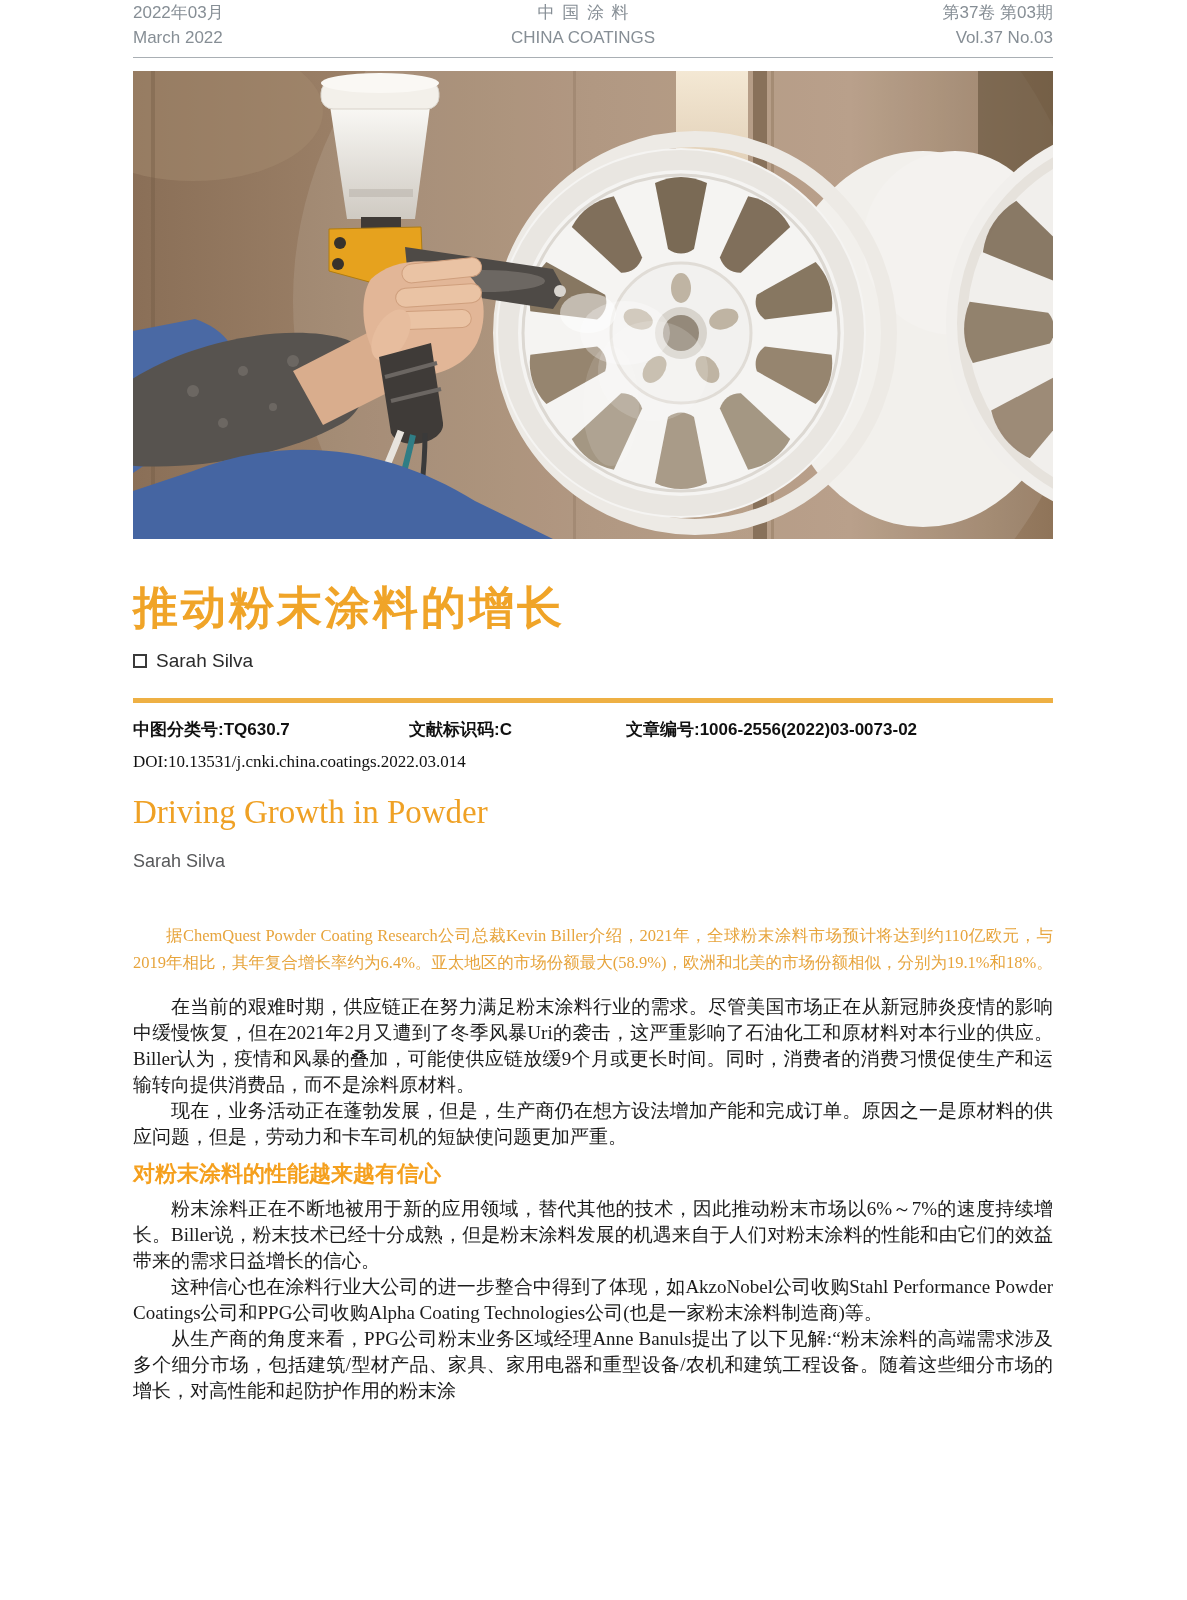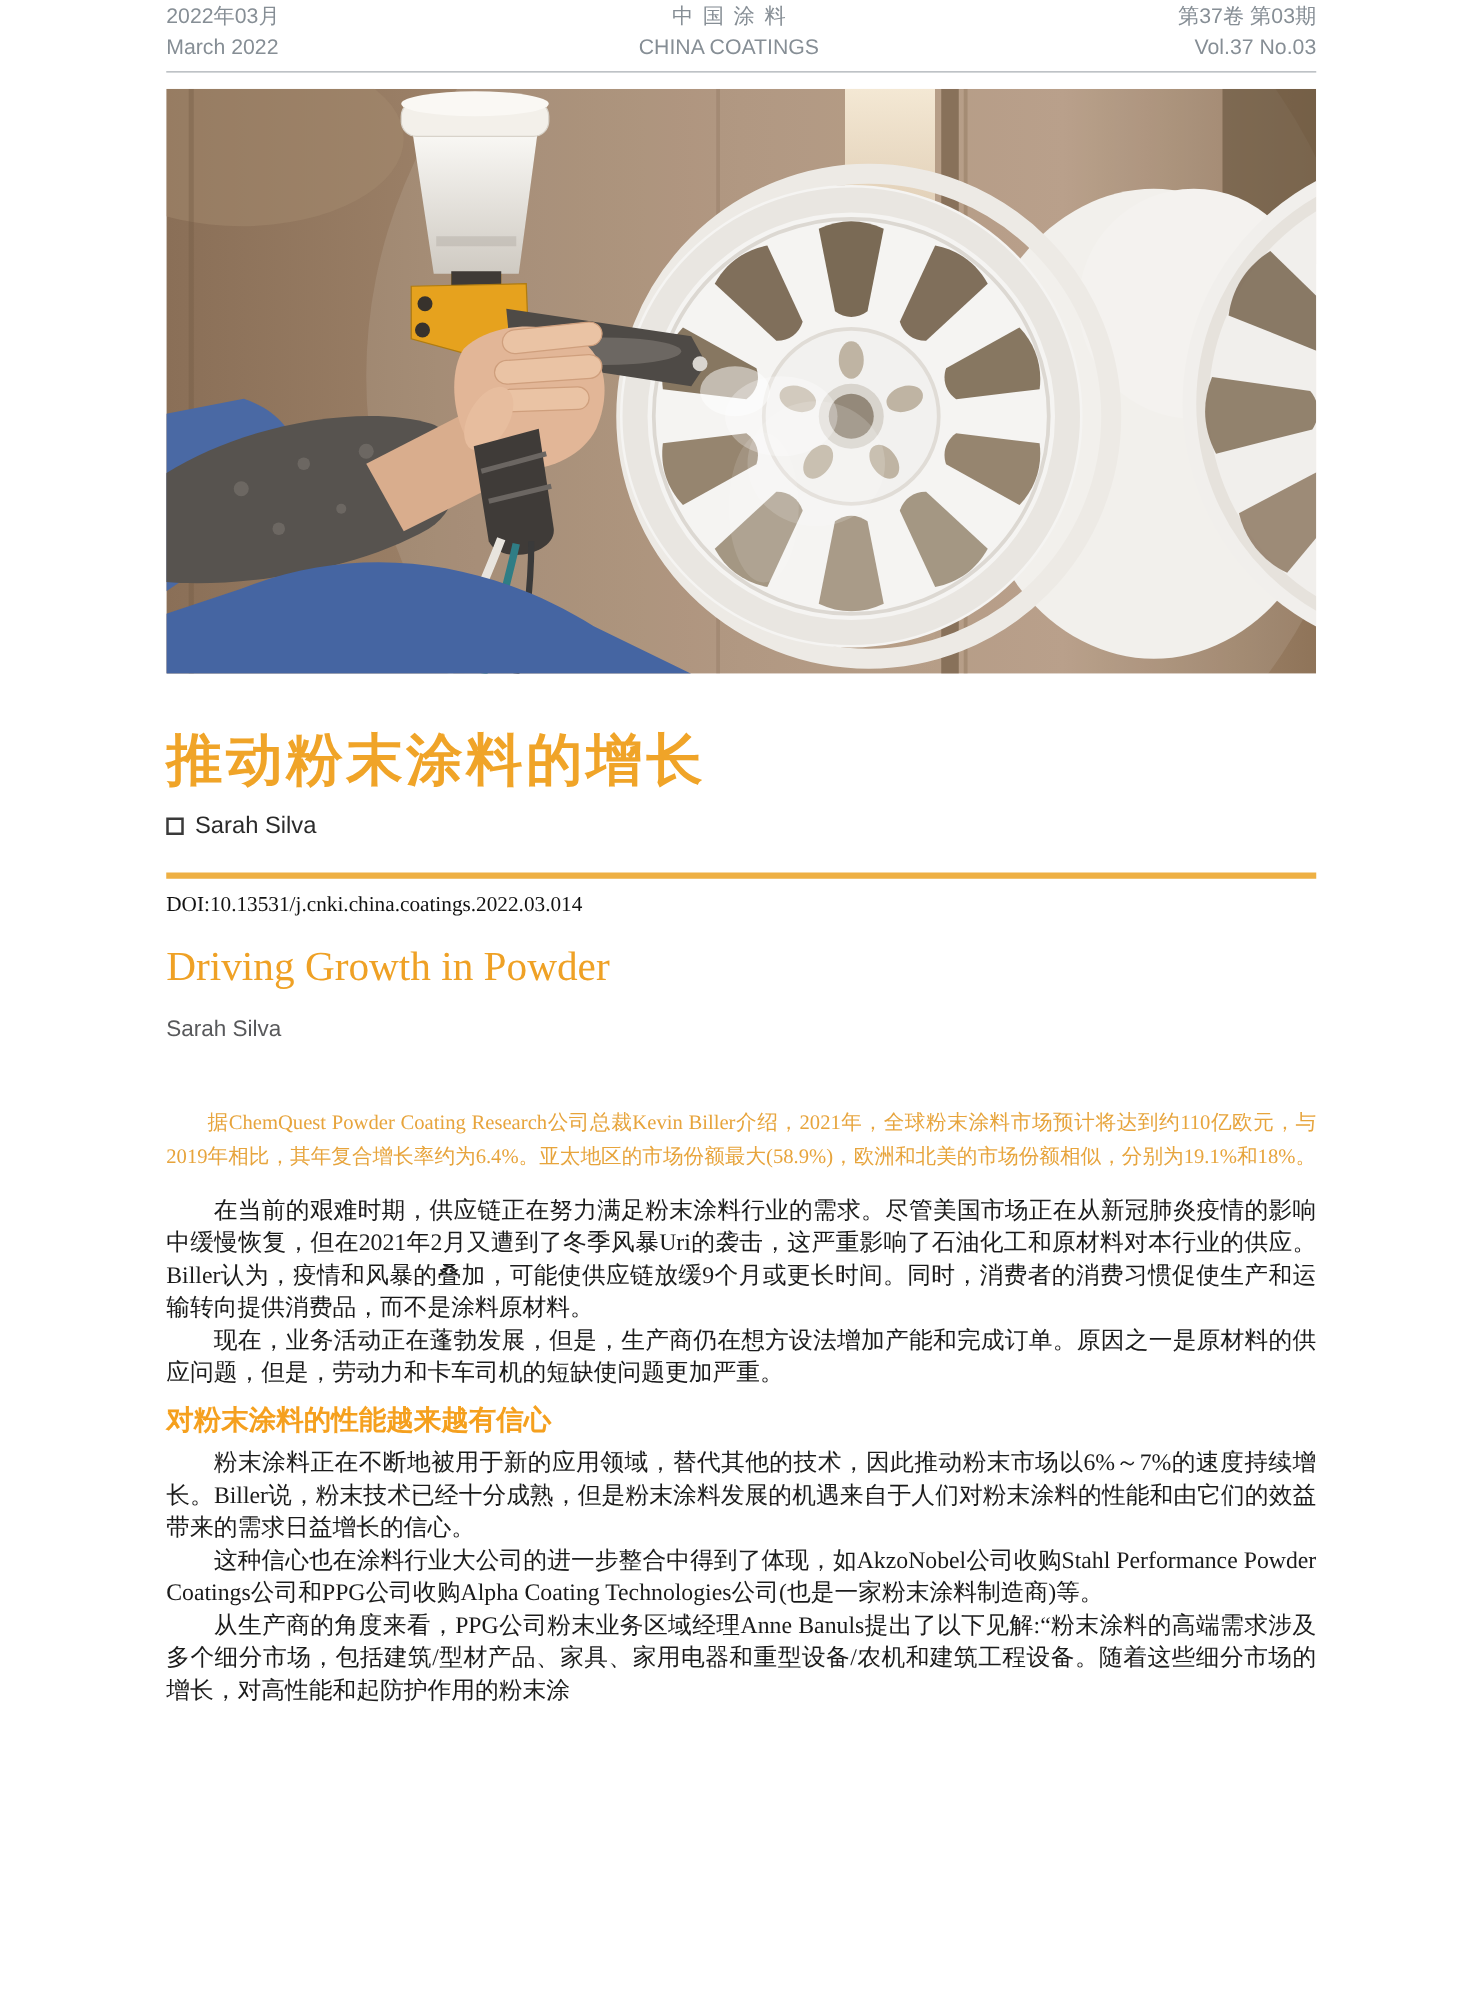--- a/index.html
+++ b/index.html
@@ -232,20 +232,25 @@
 
     <h1 class="title-cn">推动粉末涂料的增长</h1>
 
     <div class="author-row">
       <span class="author-sq"></span>
       <span>Sarah Silva</span>
     </div>
 
     <div class="accent-bar"></div>
 
+    <div class="meta-row">
+      <span class="m1">中图分类号:TQ630.7</span>
+      <span class="m2">文献标识码:C</span>
+      <span class="m3">文章编号:1006-2556(2022)03-0073-02</span>
+    </div>
     <div class="doi">DOI:10.13531/j.cnki.china.coatings.2022.03.014</div>
 
     <h2 class="title-en">Driving Growth in Powder</h2>
     <div class="author-en">Sarah Silva</div>
 
     <p class="abstract">据ChemQuest Powder Coating Research公司总裁Kevin Biller介绍，2021年，全球粉末涂料市场预计将达到约110亿欧元，与2019年相比，其年复合增长率约为6.4%。亚太地区的市场份额最大(58.9%)，欧洲和北美的市场份额相似，分别为19.1%和18%。</p>
 
     <p class="body first">在当前的艰难时期，供应链正在努力满足粉末涂料行业的需求。尽管美国市场正在从新冠肺炎疫情的影响中缓慢恢复，但在2021年2月又遭到了冬季风暴Uri的袭击，这严重影响了石油化工和原材料对本行业的供应。Biller认为，疫情和风暴的叠加，可能使供应链放缓9个月或更长时间。同时，消费者的消费习惯促使生产和运输转向提供消费品，而不是涂料原材料。</p>
     <p class="body">现在，业务活动正在蓬勃发展，但是，生产商仍在想方设法增加产能和完成订单。原因之一是原材料的供应问题，但是，劳动力和卡车司机的短缺使问题更加严重。</p>
 

